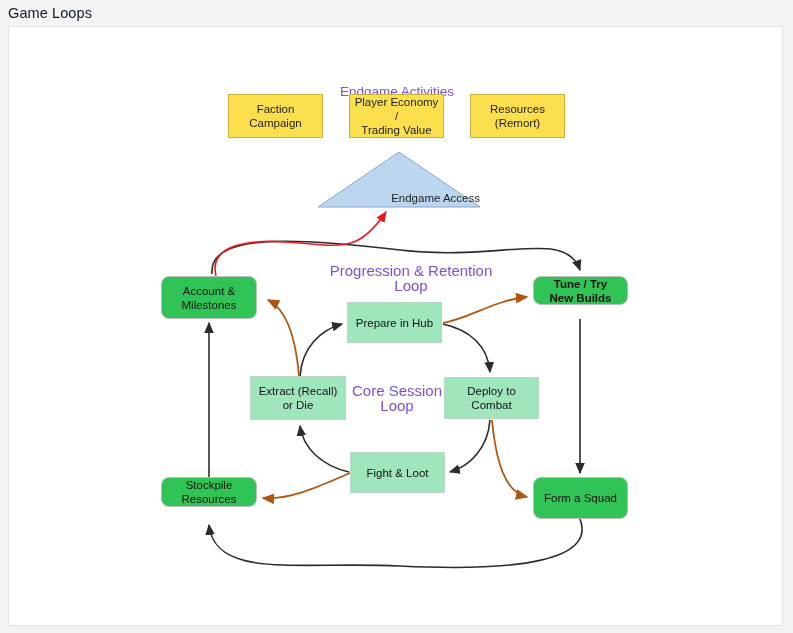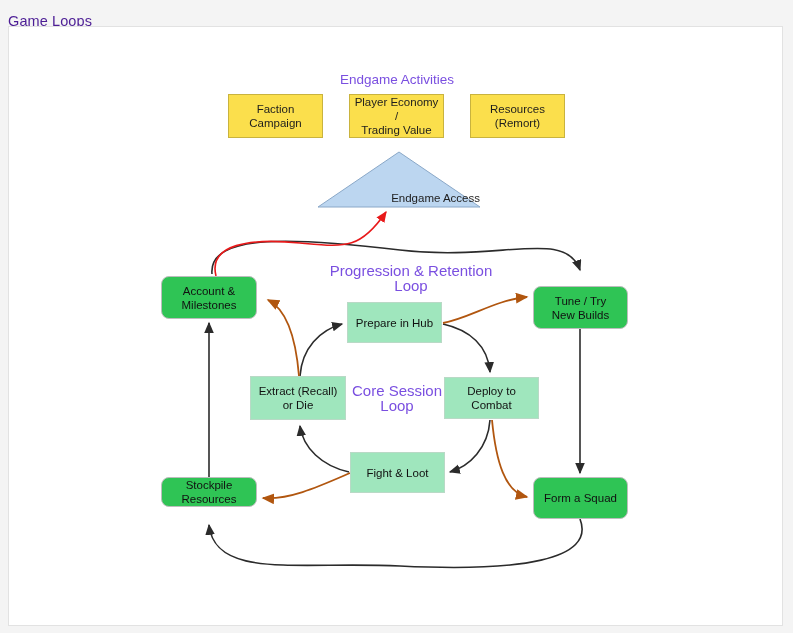--- a/index.html
+++ b/index.html
@@ -11,23 +11,23 @@
   #page {
     position: relative;
     width: 793px;
     height: 633px;
     background: #f4f4f4;
     overflow: hidden;
   }
   #page-title {
     position: absolute;
     left: 8px;
-    top: 10px;
+    top: 2px;
     font-size: 14.5px;
-    color: #4c1d95;
+    color: #0f172a;
     letter-spacing: 0.1px;
     line-height: 22px;
   }
   #canvas-frame {
     position: absolute;
     left: 8px;
     top: 26px;
     width: 775px;
     height: 600px;
     background: #ffffff;
@@ -57,21 +57,21 @@
   .node.yellow { background: #FBDF4C; border-color: #c9b33e; }
   .node.green-dark { background: #2FC455; border-color: #bdbdbd; color: #111; border-radius: 8px; }
   .node.green-light { background: #9FE6BD; border-color: #b9d9c6; color: #111; }
   .loop-label {
     position: absolute;
     text-align: center;
     font-size: 15px;
     line-height: 15px;
     color: #7A4FE0;
   }
-  .loop-label.big { font-size: 13.5px; line-height: 17px; }
+  .loop-label.big { font-size: 13.5px; line-height: 17px; margin-top: 12px; }
   .tri-label {
     position: absolute;
     font-size: 11.5px;
     color: #1d1d1d;
     text-align: right;
   }
 </style>
 </head>
 <body>
 
@@ -157,21 +157,21 @@
     <div>Loop</div>
   </div>
 
   <div class="node green-dark" style="left:161px; top:276px; width:96px; height:43px;">
     <div>
       <div>Account &amp;</div>
       <div>Milestones</div>
     </div>
   </div>
 
-  <div class="node green-dark" style="left:533px; top:286px; width:95px; height:43px;">
+  <div class="node green-dark" style="left:533px; top:276px; width:95px; height:29px;font-weight:bold;">
     <div>
       <div>Tune / Try</div>
       <div>New Builds</div>
     </div>
   </div>
 
   <div class="node green-dark" style="left:161px; top:477px; width:96px; height:30px;">
     <div>
       <div>Stockpile</div>
       <div>Resources</div>

